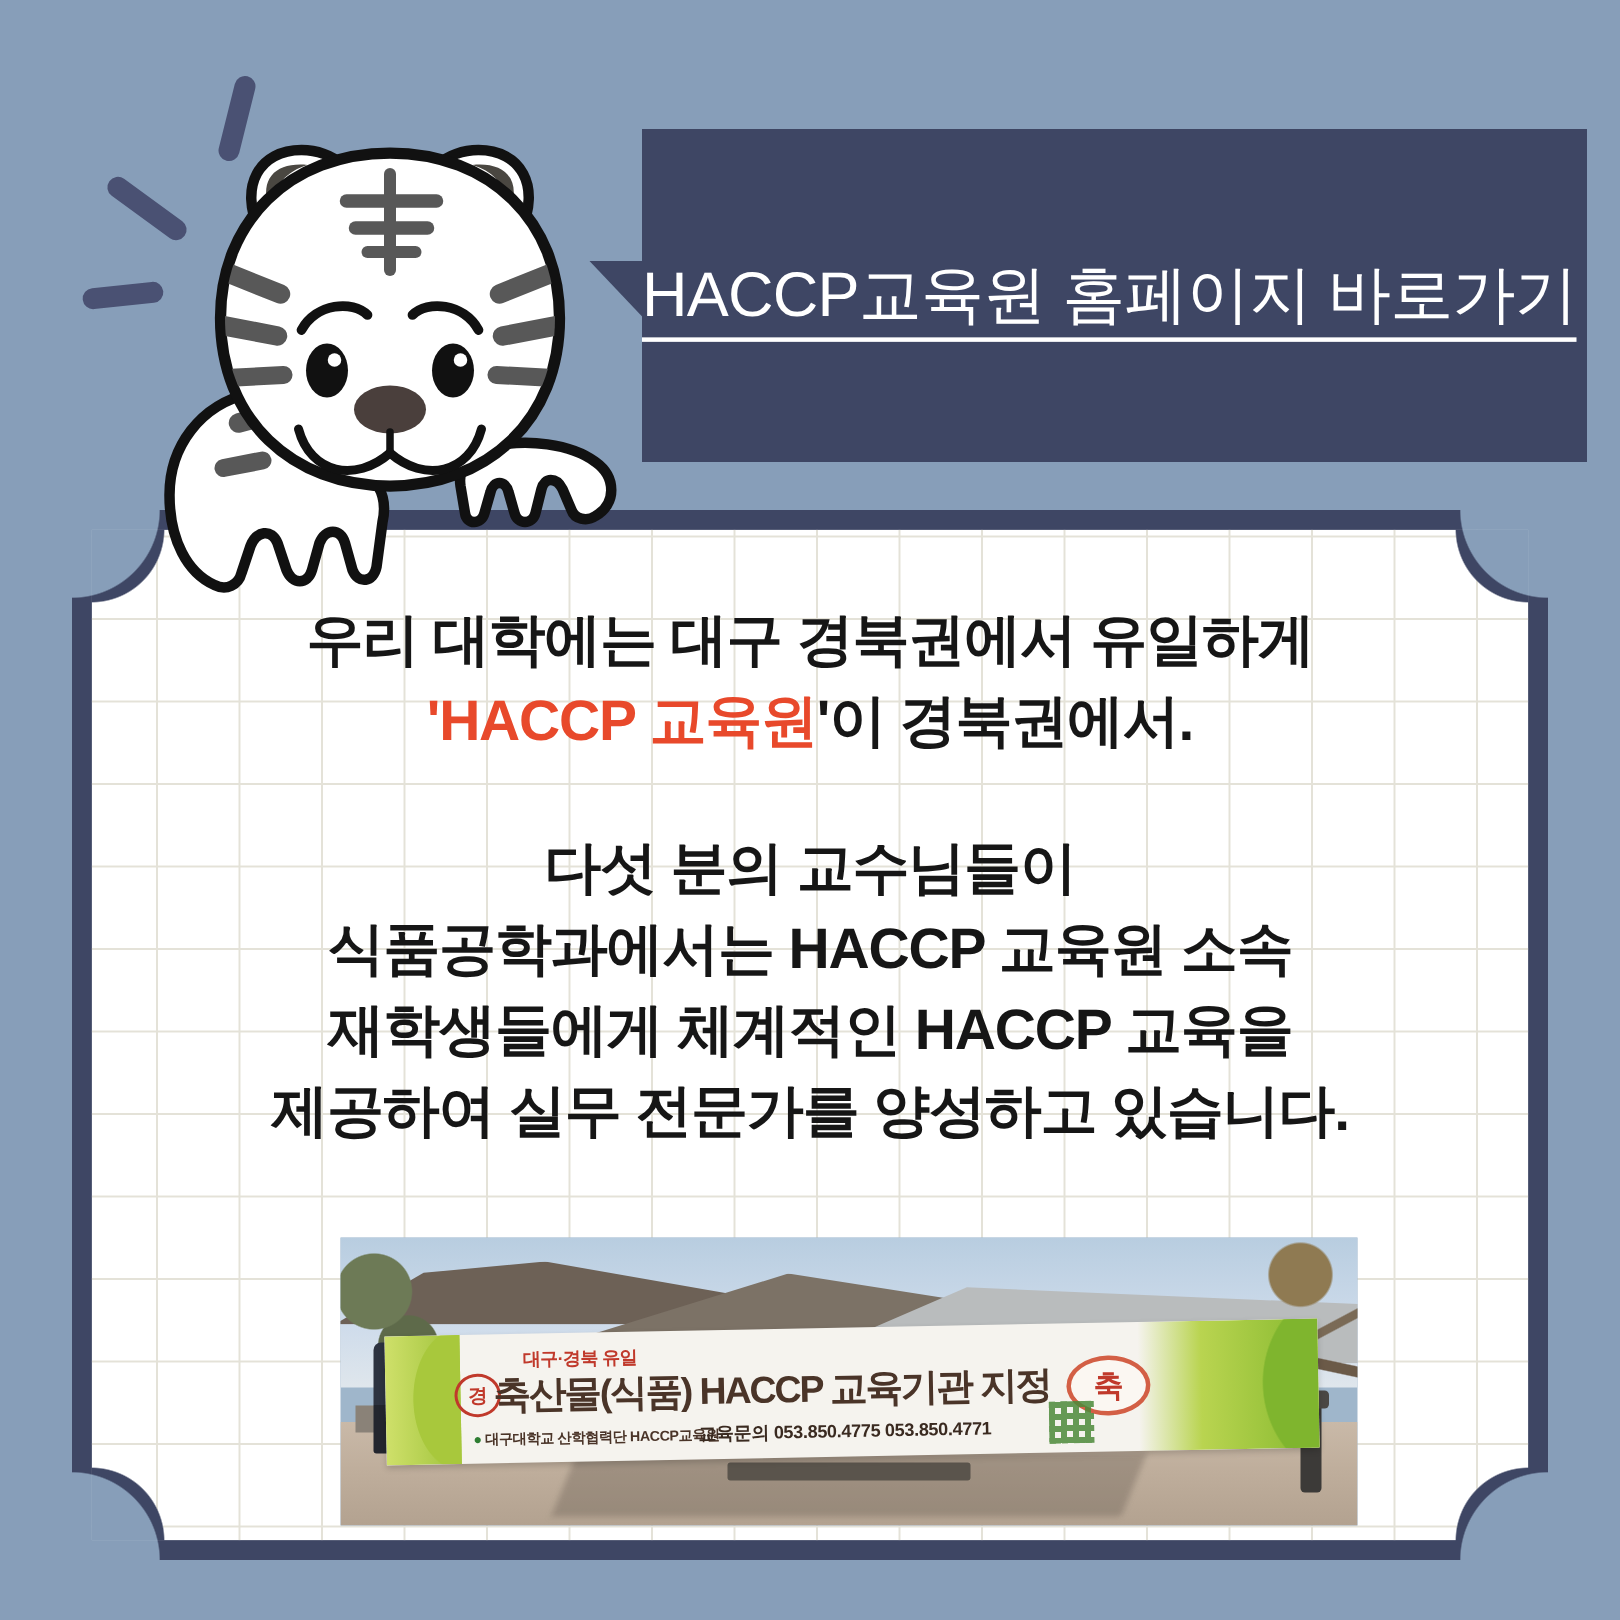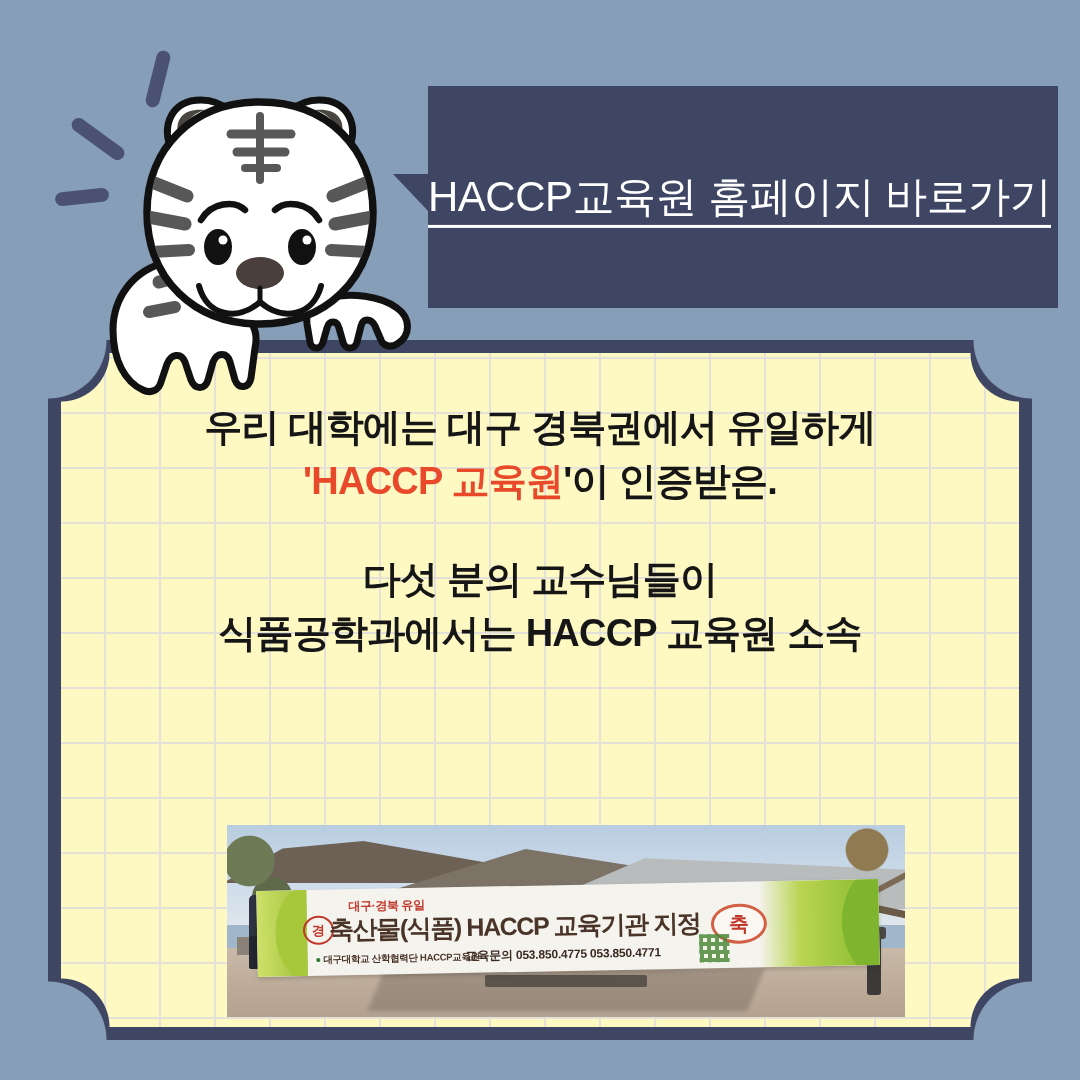--- a/index.html
+++ b/index.html
@@ -85,21 +85,21 @@
                 radial-gradient(circle 58px at 100% 100%, transparent 0 58px, #000 59px);
     -webkit-mask-composite: source-in;
     mask-image: radial-gradient(circle 58px at 0 0, transparent 0 58px, #000 59px),
                 radial-gradient(circle 58px at 100% 0, transparent 0 58px, #000 59px),
                 radial-gradient(circle 58px at 0 100%, transparent 0 58px, #000 59px),
                 radial-gradient(circle 58px at 100% 100%, transparent 0 58px, #000 59px);
     mask-composite: intersect;
   }
   .card-inner {
     inset: 13px;
-    background: #fef9c3;
+    background: #ffffff;
     -webkit-mask-image: radial-gradient(circle 48px at 0 0, transparent 0 48px, #000 49px),
                 radial-gradient(circle 48px at 100% 0, transparent 0 48px, #000 49px),
                 radial-gradient(circle 48px at 0 100%, transparent 0 48px, #000 49px),
                 radial-gradient(circle 48px at 100% 100%, transparent 0 48px, #000 49px);
     -webkit-mask-composite: source-in;
     mask-image: radial-gradient(circle 48px at 0 0, transparent 0 48px, #000 49px),
                 radial-gradient(circle 48px at 100% 0, transparent 0 48px, #000 49px),
                 radial-gradient(circle 48px at 0 100%, transparent 0 48px, #000 49px),
                 radial-gradient(circle 48px at 100% 100%, transparent 0 48px, #000 49px);
     mask-composite: intersect;
@@ -301,26 +301,28 @@
 
   <div class="card-wrap">
     <div class="card-outer"></div>
     <div class="card-inner">
       <div class="grid-bg"></div>
 
       <div class="card-body">
 
         <div class="para p1">
           <div>우리 대학에는 대구 경북권에서 유일하게</div>
-          <div><span class="hl">'</span><span class="hl">HACCP 교육원</span><span>'이 인증받은.</span></div>
+          <div><span class="hl">'</span><span class="hl">HACCP 교육원</span><span>'이 경북권에서.</span></div>
         </div>
 
         <div class="para p2">
           <div>다섯 분의 교수님들이</div>
           <div>식품공학과에서는 HACCP 교육원 소속</div>
+          <div>재학생들에게 체계적인 HACCP 교육을</div>
+          <div>제공하여 실무 전문가를 양성하고 있습니다.</div>
         </div>
 
       </div>
 
       <div class="photo">
         <div class="sky"></div>
         <div class="roof-a"></div>
         <div class="roof-b"></div>
         <div class="roof-c"></div>
         <div class="tree-l"></div>

